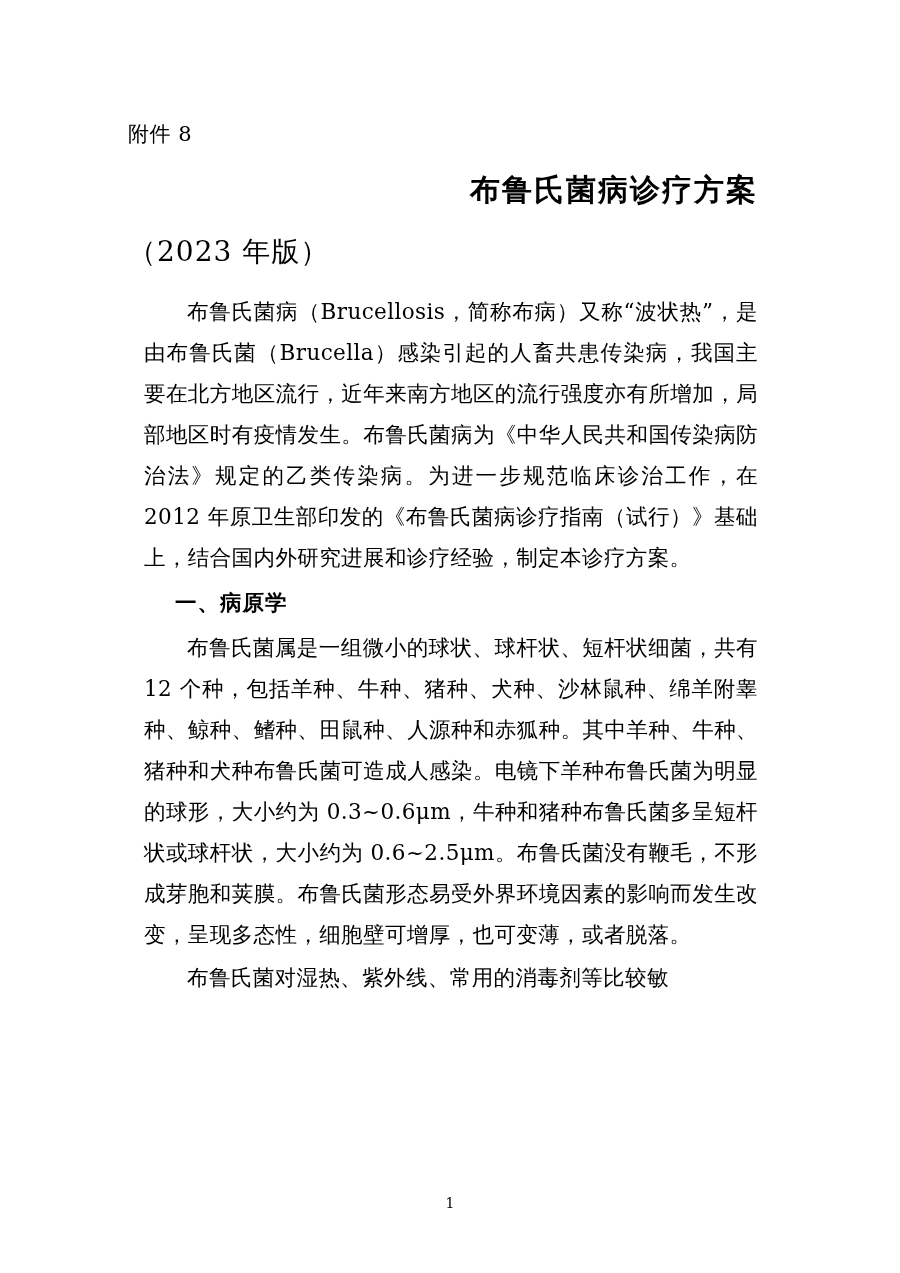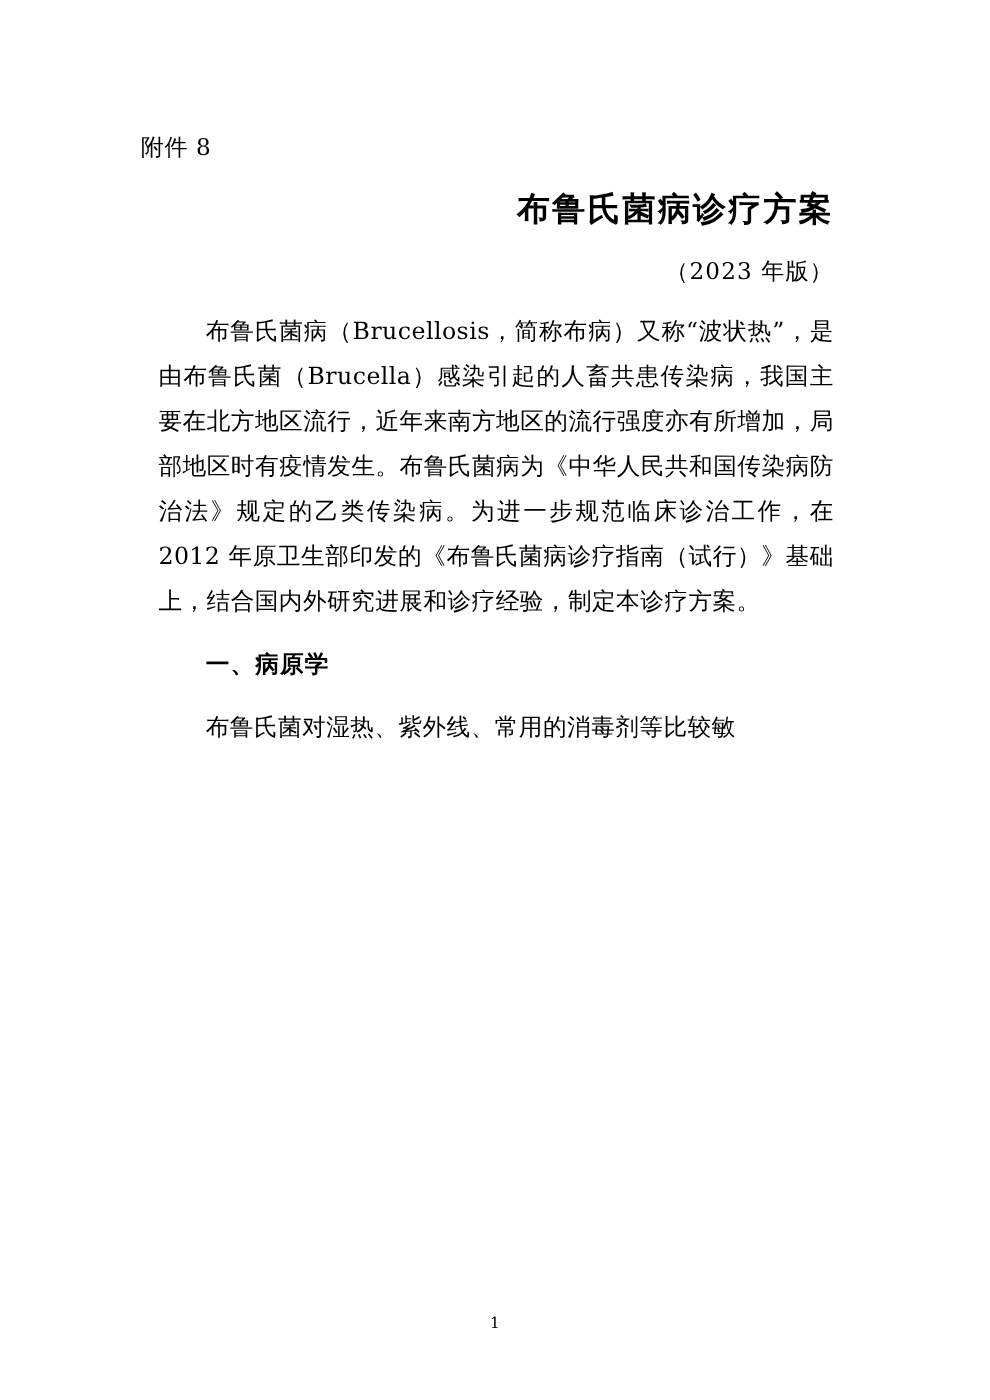--- a/index.html
+++ b/index.html
@@ -30,39 +30,39 @@
   }
   .doc-title {
     text-align: right;
     font-size: 30px;
     font-weight: bold;
     letter-spacing: 2px;
     margin: 8px 0 22px 0;
     font-family: "DejaVu Serif", "Liberation Serif", serif;
   }
   .doc-subtitle {
-    text-align: right;
-    font-size: 21px;
+    text-align: left;
+    font-size: 28px;
     letter-spacing: 1px;
     margin: 16px 0 20px 0;
   }
   p.body-par {
     font-size: 21.5px;
     line-height: 41px;
     margin: 0 0 2px 16px;
     text-align: justify;
     text-align-last: left;
     text-justify: inter-ideograph;
     text-indent: 2em;
     letter-spacing: 0.4px;
   }
   h2.section-heading {
     font-size: 21.5px;
     line-height: 41px;
-    margin: 16px;
+    margin: 4px;
     font-weight: bold;
     text-indent: 2em;
     letter-spacing: 1px;
   }
   .page-number {
     position: absolute;
     bottom: 62px;
     left: 0;
     width: 900px;
     text-align: center;
@@ -78,18 +78,19 @@
   <div class="attachment-label">附件 8</div>
 
   <h1 class="doc-title">布鲁氏菌病诊疗方案</h1>
 
   <div class="doc-subtitle">（2023 年版）</div>
 
   <p class="body-par">布鲁氏菌病（Brucellosis，简称布病）又称“波状热”，是由布鲁氏菌（Brucella）感染引起的人畜共患传染病，我国主要在北方地区流行，近年来南方地区的流行强度亦有所增加，局部地区时有疫情发生。布鲁氏菌病为《中华人民共和国传染病防治法》规定的乙类传染病。为进一步规范临床诊治工作，在 2012 年原卫生部印发的《布鲁氏菌病诊疗指南（试行）》基础上，结合国内外研究进展和诊疗经验，制定本诊疗方案。</p>
 
   <h2 class="section-heading">一、病原学</h2>
 
+  <p class="body-par">布鲁氏菌属是一组微小的球状、球杆状、短杆状细菌，共有 12 个种，包括羊种、牛种、猪种、犬种、沙林鼠种、绵羊附睾种、鲸种、鳍种、田鼠种、人源种和赤狐种。其中羊种、牛种、猪种和犬种布鲁氏菌可造成人感染。电镜下羊种布鲁氏菌为明显的球形，大小约为 0.3~0.6μm，牛种和猪种布鲁氏菌多呈短杆状或球杆状，大小约为 0.6~2.5μm。布鲁氏菌没有鞭毛，不形成芽胞和荚膜。布鲁氏菌形态易受外界环境因素的影响而发生改变，呈现多态性，细胞壁可增厚，也可变薄，或者脱落。</p>
 
   <p class="body-par">布鲁氏菌对湿热、紫外线、常用的消毒剂等比较敏</p>
 
   <div class="page-number">1</div>
 
 </div>
 
 </body></html>

